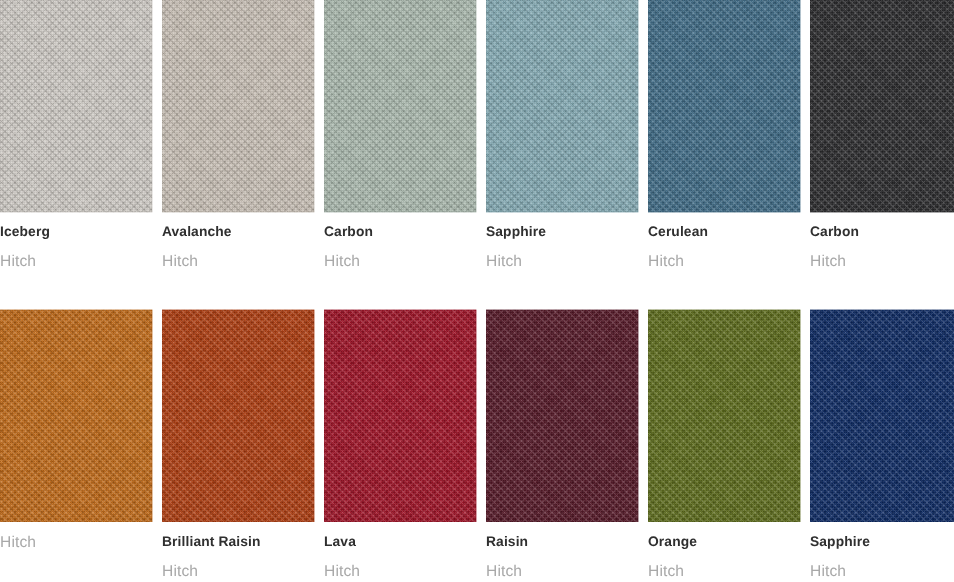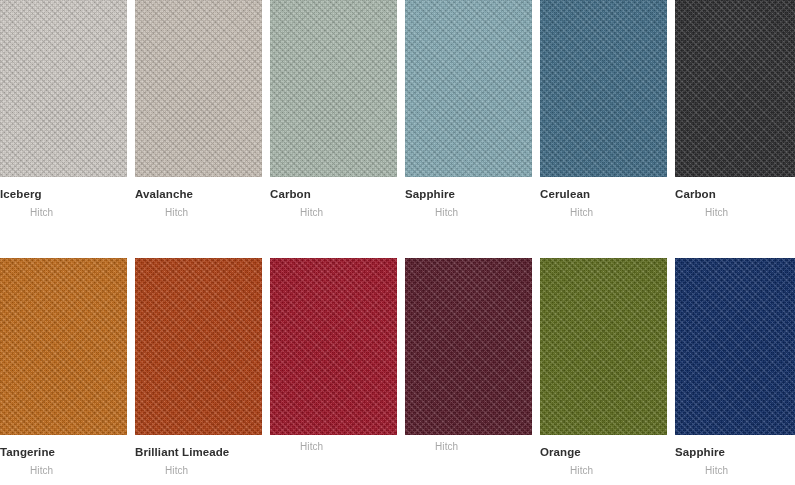--- a/index.html
+++ b/index.html
@@ -76,28 +76,27 @@
     font-size: 11.5px;
     font-weight: bold;
     color: #2f2f2f;
     line-height: 13px;
     margin-top: 11px;
     letter-spacing: 0.1px;
     white-space: nowrap;
   }
 
   .swatch-collection {
-    font-size: 10px;
+    font-size: 13px;
     font-weight: normal;
     color: #a8a8a8;
     line-height: 12px;
-    margin-top: 6px;
+    margin-top: 11px;
     letter-spacing: 0.1px;
     white-space: nowrap;
-    padding-left: 30px;
   }
 </style>
 </head>
 <body>
 
 <div id="swatch-grid">
     <div class="swatch-card">
       <div class="swatch-chip" style="background-color: rgb(207, 203, 197);">
         <div class="weave"></div>
       </div>
@@ -136,40 +135,41 @@
       <div class="swatch-chip" style="background-color: rgb(43, 43, 45);">
         <div class="weave"></div>
       </div>
       <div class="swatch-name">Carbon</div>
       <div class="swatch-collection">Hitch</div>
     </div>
     <div class="swatch-card">
       <div class="swatch-chip" style="background-color: rgb(192, 106, 24);">
         <div class="weave"></div>
       </div>
-      <div class="swatch-name">Tangerine</div>
       <div class="swatch-collection">Hitch</div>
     </div>
     <div class="swatch-card">
       <div class="swatch-chip" style="background-color: rgb(174, 61, 16);">
         <div class="weave"></div>
       </div>
-      <div class="swatch-name">Brilliant Limeade</div>
+      <div class="swatch-name">Brilliant Raisin</div>
       <div class="swatch-collection">Hitch</div>
     </div>
     <div class="swatch-card">
       <div class="swatch-chip" style="background-color: rgb(158, 18, 38);">
         <div class="weave"></div>
       </div>
+      <div class="swatch-name">Lava</div>
       <div class="swatch-collection">Hitch</div>
     </div>
     <div class="swatch-card">
       <div class="swatch-chip" style="background-color: rgb(85, 24, 39);">
         <div class="weave"></div>
       </div>
+      <div class="swatch-name">Raisin</div>
       <div class="swatch-collection">Hitch</div>
     </div>
     <div class="swatch-card">
       <div class="swatch-chip" style="background-color: rgb(92, 107, 27);">
         <div class="weave"></div>
       </div>
       <div class="swatch-name">Orange</div>
       <div class="swatch-collection">Hitch</div>
     </div>
     <div class="swatch-card">

